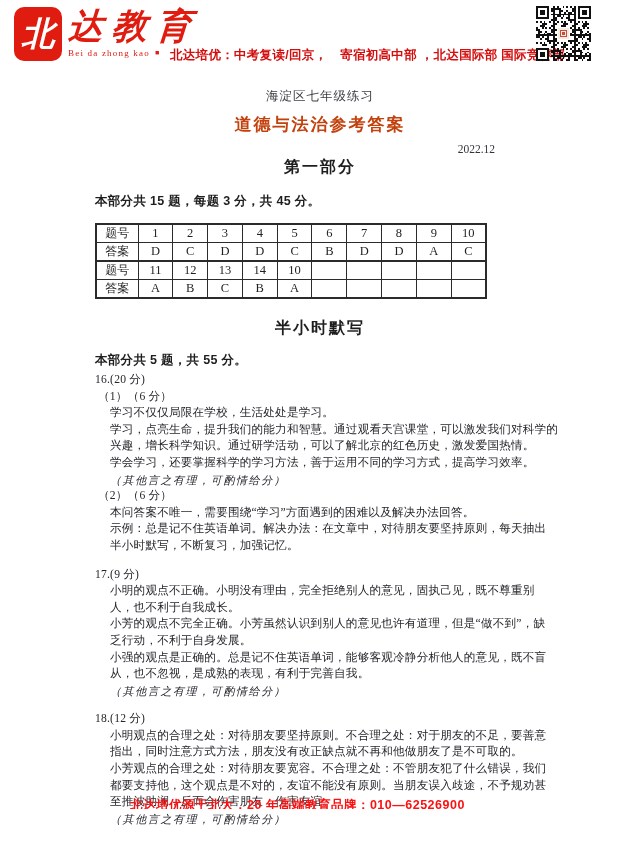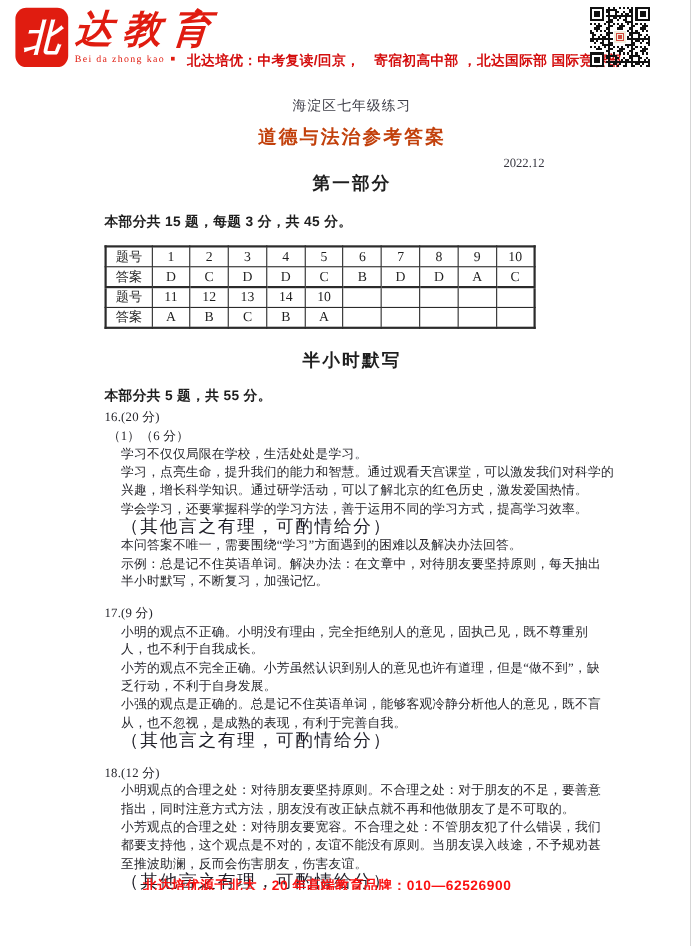--- a/index.html
+++ b/index.html
@@ -66,21 +66,21 @@
   
   .p2{margin-top:19px;}
   .intro2{margin-top:13px;}
   .section{margin-top:3px;}
   .sec-gap{margin-top:12px;}
   .line{font-size:11.6px;line-height:16.6px;color:#26262c;letter-spacing:0.2px;white-space:nowrap;}
   .l0{padding-left:0;}
   .l1{padding-left:3px;}
   .l2{padding-left:15px;}
   .note{
-    padding-left:15px;font-size:16px;letter-spacing:1.6px;color:#1f1f28;
+    padding-left:15px;font-style:italic;font-size:11px;letter-spacing:1.6px;color:#1f1f28;
   }
   
   .footer{
     position:absolute;left:130px;top:798px;width:400px;height:11px;overflow:hidden;
     color:#fb1111;font-weight:bold;font-size:12.5px;line-height:15px;
     font-family:"Liberation Sans","DejaVu Sans",sans-serif;letter-spacing:0.5px;
   }
 </style>
 </head>
 <body>
@@ -522,20 +522,21 @@
     <div class="intro intro2">本部分共 5 题，共 55 分。</div>
 
     <div class="section">
       <div class="line l0">16.(20 分)</div>
       <div class="line l1">（1）（6 分）</div>
       <div class="line l2">学习不仅仅局限在学校，生活处处是学习。</div>
       <div class="line l2">学习，点亮生命，提升我们的能力和智慧。通过观看天宫课堂，可以激发我们对科学的</div>
       <div class="line l2">兴趣，增长科学知识。通过研学活动，可以了解北京的红色历史，激发爱国热情。</div>
       <div class="line l2">学会学习，还要掌握科学的学习方法，善于运用不同的学习方式，提高学习效率。</div>
       <div class="line note">（其他言之有理，可酌情给分）</div>
+      <div class="line l1">（2）（6 分）</div>
       <div class="line l2">本问答案不唯一，需要围绕“学习”方面遇到的困难以及解决办法回答。</div>
       <div class="line l2">示例：总是记不住英语单词。解决办法：在文章中，对待朋友要坚持原则，每天抽出</div>
       <div class="line l2">半小时默写，不断复习，加强记忆。</div>
     </div>
 
     <div class="section sec-gap">
       <div class="line l0">17.(9 分)</div>
       <div class="line l2">小明的观点不正确。小明没有理由，完全拒绝别人的意见，固执己见，既不尊重别</div>
       <div class="line l2">人，也不利于自我成长。</div>
       <div class="line l2">小芳的观点不完全正确。小芳虽然认识到别人的意见也许有道理，但是“做不到”，缺</div>

